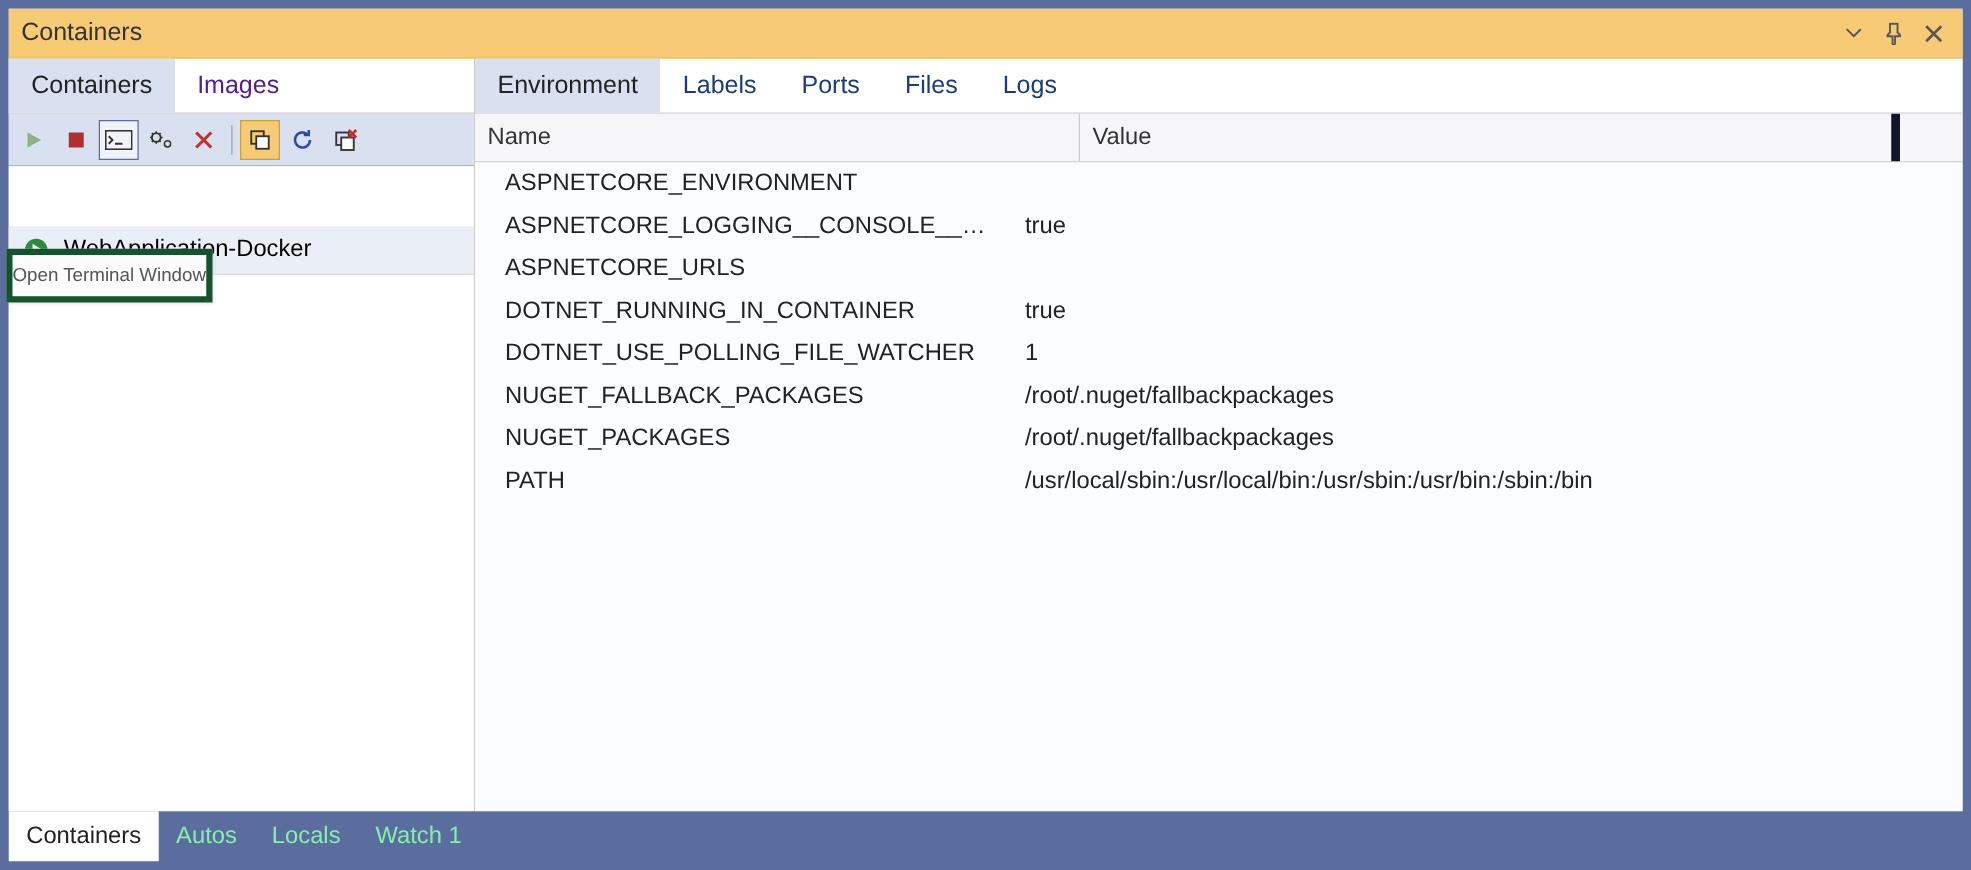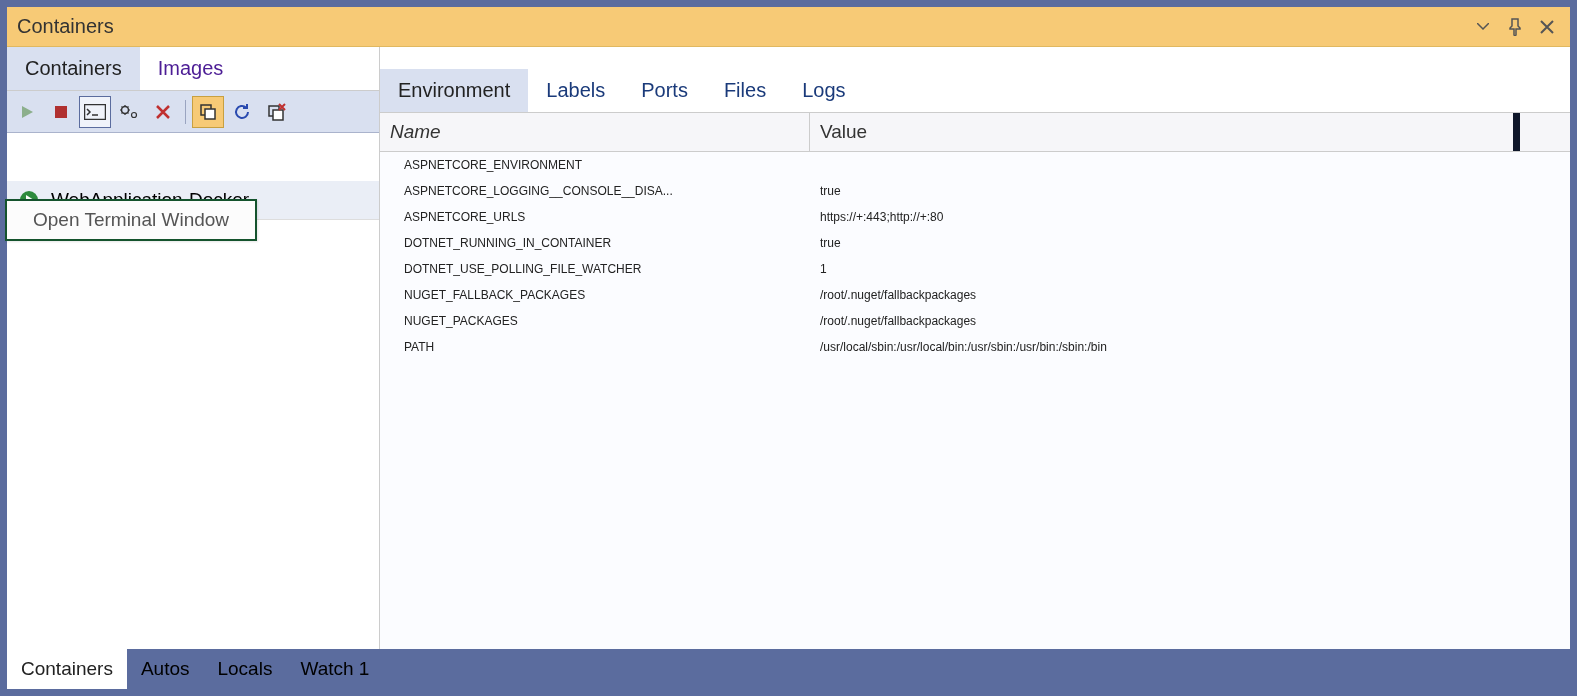--- a/index.html
+++ b/index.html
@@ -85,23 +85,23 @@
   .tb-sep {
     width: 1px; height: 24px;
     background: #9aa4c0;
     margin: 0 4px;
   }
   .tooltip {
     position: absolute;
     top: 152px;
     left: -2px;
     background: #fcfcfc;
-    border: 2px solid #14532d;
-    padding: 8px 26px;
-    font-size: 19px;
+    border: 5px solid #14532d;
+    padding: 8px 0;
+    font-size: 15px;
     color: #555;
     z-index: 5;
     box-shadow: 1px 1px 2px rgba(0,0,0,0.1);
   }
   .container-list {
     flex: 1;
     background: #fff;
   }
   .container-item {
     display: flex;
@@ -126,53 +126,51 @@
   .detail-tabs {
     display: flex;
     background: #fff;
     border-bottom: 1px solid #ccc;
   }
   .detail-tab {
     padding: 10px 18px;
     cursor: pointer;
     font-size: 20px;
     color: #1a3a7a;
-    margin-top: 22px;
   }
   .detail-tab.active {
     background: #d9e0f0;
     color: #222;
   }
   .table-header {
     display: flex;
     background: #f6f6f9;
     border-bottom: 1px solid #ccc;
     font-size: 19px;
     color: #333;
   }
   .th-name {
-    width: 430px;
+    width: 484px;
     padding: 8px 10px;
     border-right: 1px solid #ccc;
-    font-style: italic;
   }
   .th-value {
     flex: 1;
     padding: 8px 10px;
     border-right: 7px solid #0f172a;
   }
   .th-scroll { width: 50px; }
   .table-body {
     flex: 1;
     overflow-y: auto;
     background: #fbfcff;
   }
   .row {
     display: flex;
-    font-size: 12px;
+    font-size: 19px;
     color: #222;
   }
   .cell-name {
     width: 430px;
     padding: 6px 10px 6px 24px;
     white-space: nowrap;
     overflow: hidden;
     text-overflow: ellipsis;
   }
   .cell-value {
@@ -182,21 +180,21 @@
     overflow: hidden;
   }
   .bottom-tabs {
     height: 40px;
     display: flex;
     align-items: stretch;
     background: #5b6c9e;
   }
   .bottom-tab {
     padding: 8px 14px;
-    color: #000000;
+    color: #86efac;
     cursor: pointer;
     font-size: 19px;
     display: flex;
     align-items: center;
   }
   .bottom-tab.active {
     background: #fff;
     color: #222;
   }
   svg { display: block; }
@@ -312,21 +310,20 @@
       <div class="table-body" id="table-body">
           <div class="row">
             <div class="cell-name">ASPNETCORE_ENVIRONMENT</div>
           </div>
           <div class="row">
             <div class="cell-name">ASPNETCORE_LOGGING__CONSOLE__DISA...</div>
             <div class="cell-value">true</div>
           </div>
           <div class="row">
             <div class="cell-name">ASPNETCORE_URLS</div>
-            <div class="cell-value">https://+:443;http://+:80</div>
           </div>
           <div class="row">
             <div class="cell-name">DOTNET_RUNNING_IN_CONTAINER</div>
             <div class="cell-value">true</div>
           </div>
           <div class="row">
             <div class="cell-name">DOTNET_USE_POLLING_FILE_WATCHER</div>
             <div class="cell-value">1</div>
           </div>
           <div class="row">

